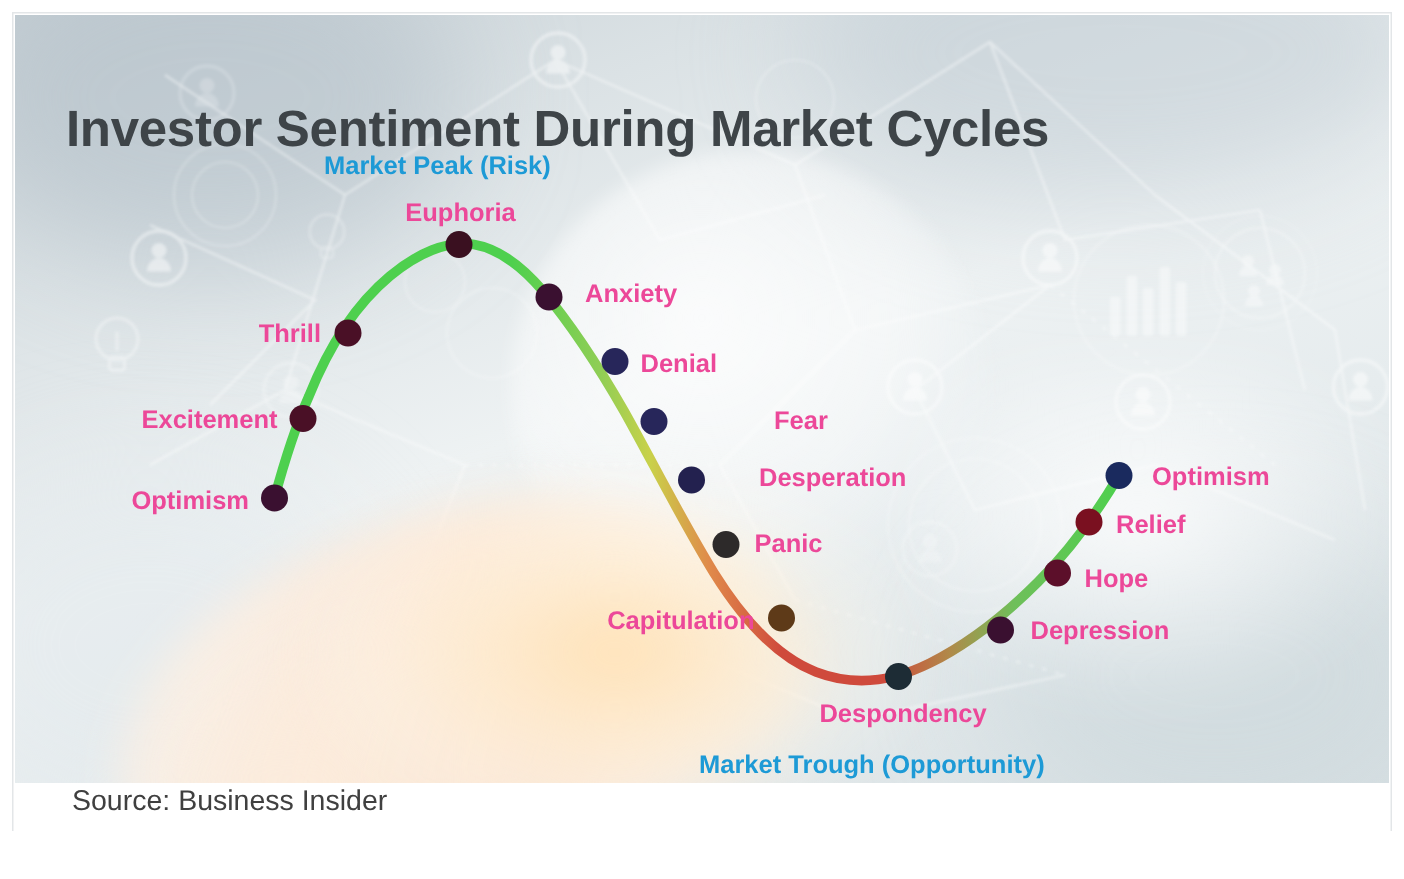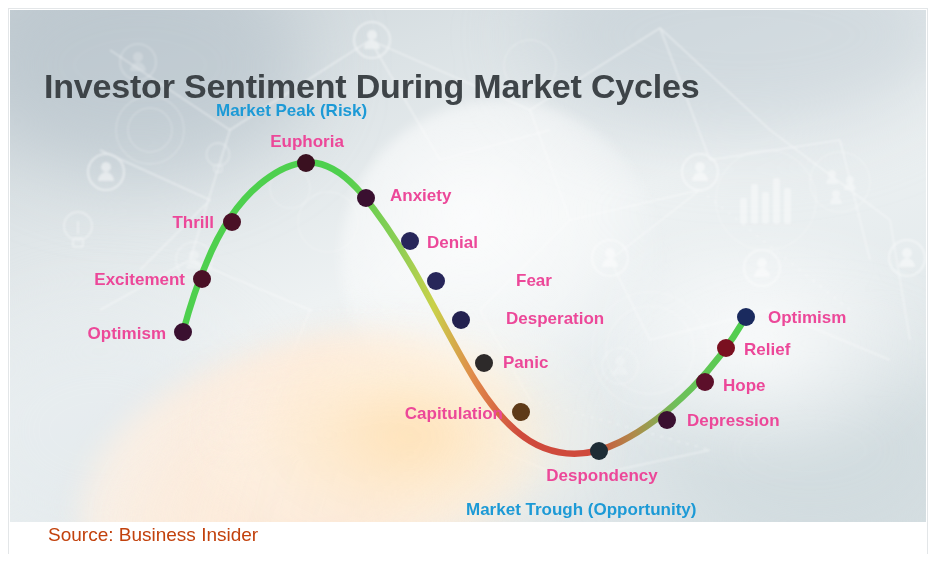--- a/index.html
+++ b/index.html
@@ -154,21 +154,21 @@
   #footer {
     position: absolute;
     left: 10px; top: 522px;
     width: 916px; height: 54px;
     background: #ffffff;
   }
   #source-text {
     position: absolute;
     left: 38px; top: 2px;
     font-size: 19px;
-    color: #c2410c;
+    color: #404040;
     white-space: nowrap;
   }
 </style>
 </head>
 <body>
 
 <div id="frame">
 
   <div id="bg-panel">
 

